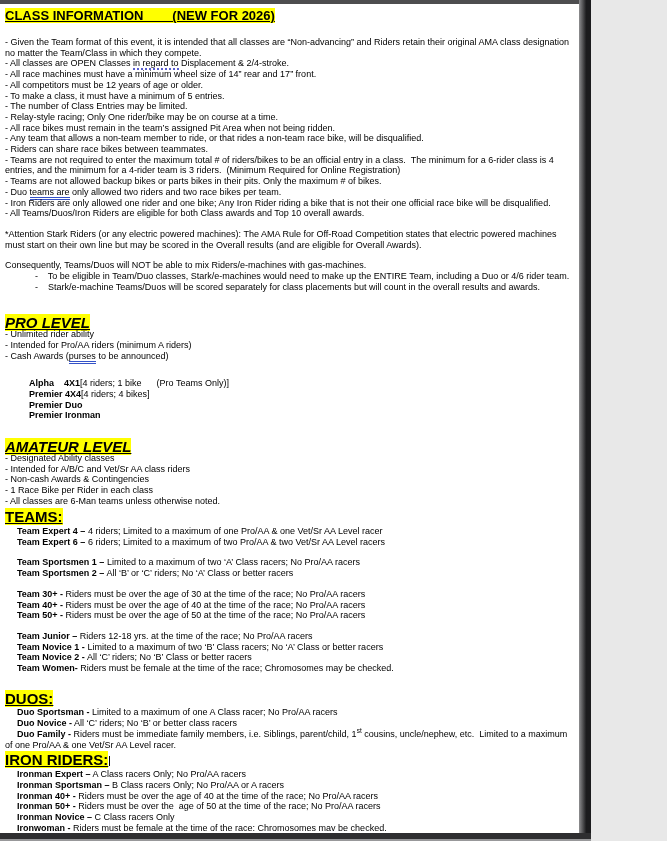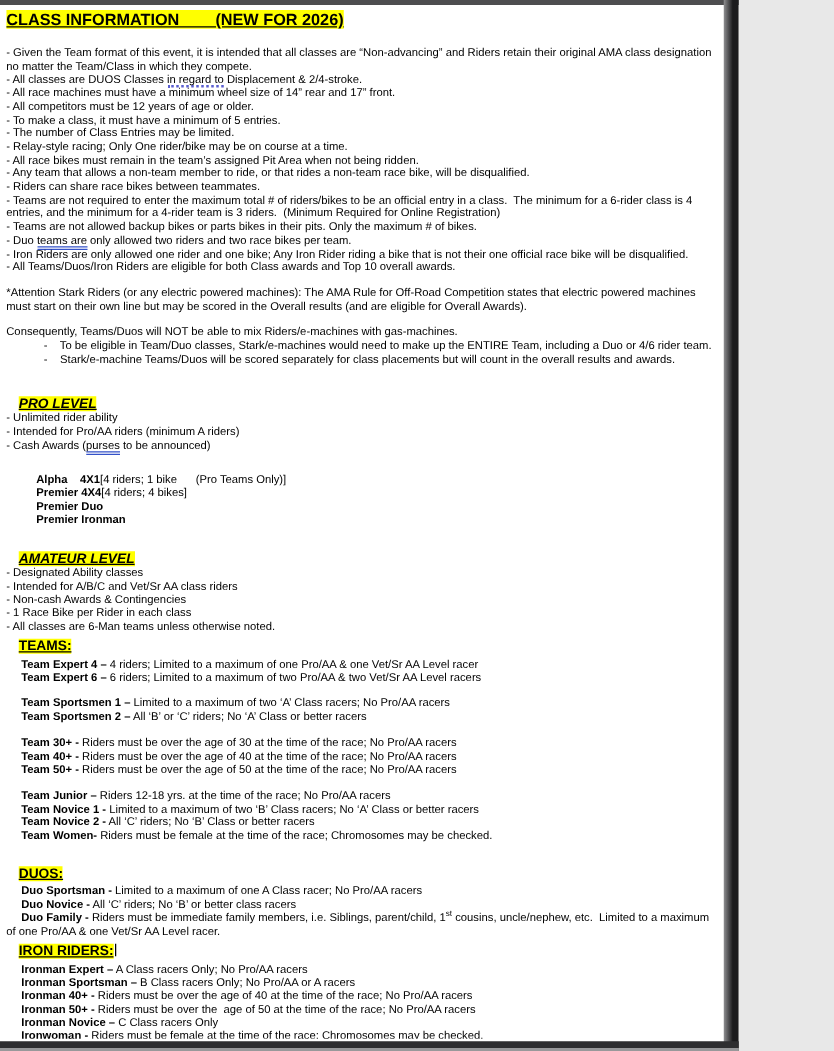--- a/index.html
+++ b/index.html
@@ -8,21 +8,21 @@
   .band-top{position:absolute;top:0;left:0;width:667px;height:4px;background:#4d4d4f;}
   .band-right{position:absolute;top:0;right:0;width:12px;height:841px;
        background:linear-gradient(to right,#8f8f91,#1b1b1d 60%);}
   .band-bottom{position:absolute;left:0;bottom:0;width:667px;height:8px;
        background:linear-gradient(to bottom,#2e2e30 0,#2e2e30 70%,#98989a 70%);}
   .content{position:absolute;left:5px;top:4px;right:16px;bottom:10px;overflow:hidden;}
   .line{white-space:pre-wrap;}
   .hl{background:#ffff00;}
   .title{font-size:13px;line-height:16px;font-weight:bold;margin-top:4px;}
   .title .hl{text-decoration:underline;white-space:pre;}
-  .sec{font-weight:bold;font-size:11px;margin-left:10px;}
+  .sec{font-weight:bold;font-size:15px;}
   .sec .hl{text-decoration:underline;}
   .iu .hl{font-style:italic;}
   .b{font-weight:bold;}
   .intro{margin-top:13px;}
   .mt-blank{margin-top:10px;}
   .mt-26{margin-top:26px;}
   .mt-21{margin-top:21px;}
   .mt-20{margin-top:20px;}
   .mt-17{margin-top:17px;}
   .mt-6{margin-top:6px;}
@@ -45,21 +45,21 @@
   <div class="band-bottom"></div>
 
   <div class="content">
 
     <div class="title">
       <span class="hl">CLASS INFORMATION        (NEW FOR 2026)</span>
     </div>
 
     <div class="intro">
       <div class="line">- Given the Team format of this event, it is intended that all classes are “Non-advancing” and Riders retain their original AMA class designation no matter the Team/Class in which they compete.</div>
-      <div class="line"><span>- All classes are DUOS Classes </span><span class="mark-dotted">in regard to</span><span> Displacement &amp; 2/4-stroke.</span></div>
+      <div class="line"><span>- All classes are OPEN Classes </span><span class="mark-dotted">in regard to</span><span> Displacement &amp; 2/4-stroke.</span></div>
       <div class="line">- All race machines must have a minimum wheel size of 14” rear and 17” front.</div>
       <div class="line">- All competitors must be 12 years of age or older.</div>
       <div class="line">- To make a class, it must have a minimum of 5 entries.</div>
       <div class="line">- The number of Class Entries may be limited.</div>
       <div class="line">- Relay-style racing; Only One rider/bike may be on course at a time.</div>
       <div class="line">- All race bikes must remain in the team’s assigned Pit Area when not being ridden.</div>
       <div class="line">- Any team that allows a non-team member to ride, or that rides a non-team race bike, will be disqualified.</div>
       <div class="line">- Riders can share race bikes between teammates.</div>
       <div class="line">- Teams are not required to enter the maximum total # of riders/bikes to be an official entry in a class.  The minimum for a 6-rider class is 4 entries, and the minimum for a 4-rider team is 3 riders.  (Minimum Required for Online Registration)</div>
       <div class="line">- Teams are not allowed backup bikes or parts bikes in their pits. Only the maximum # of bikes.</div>

